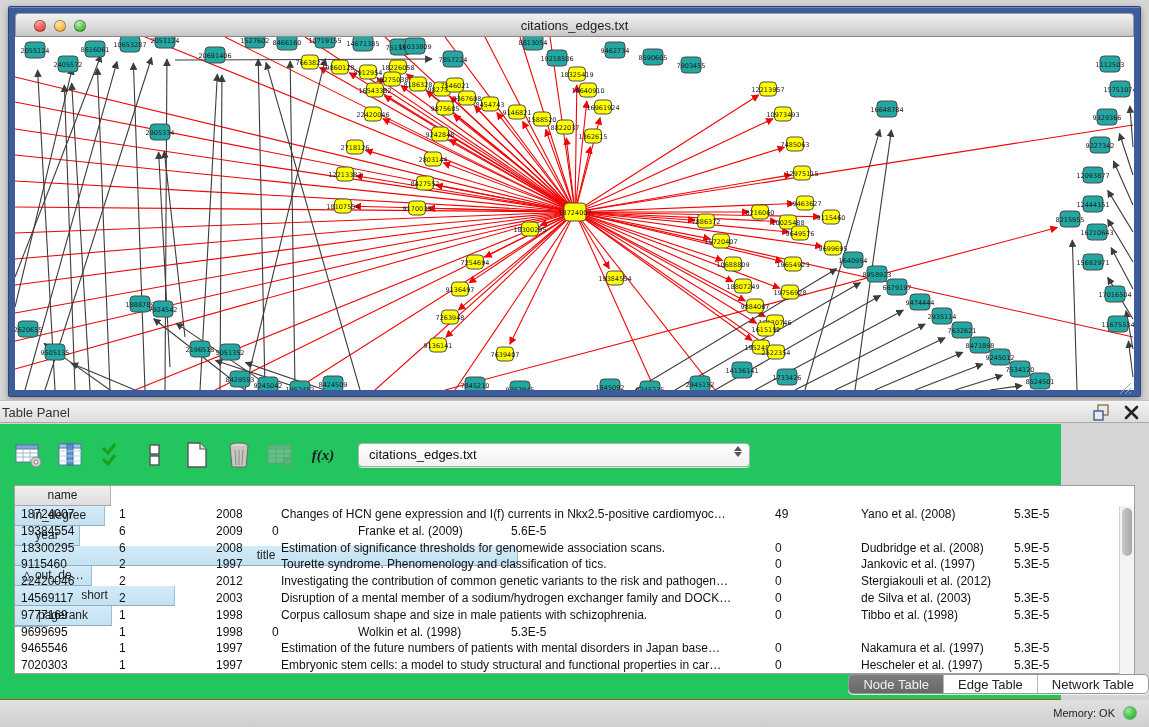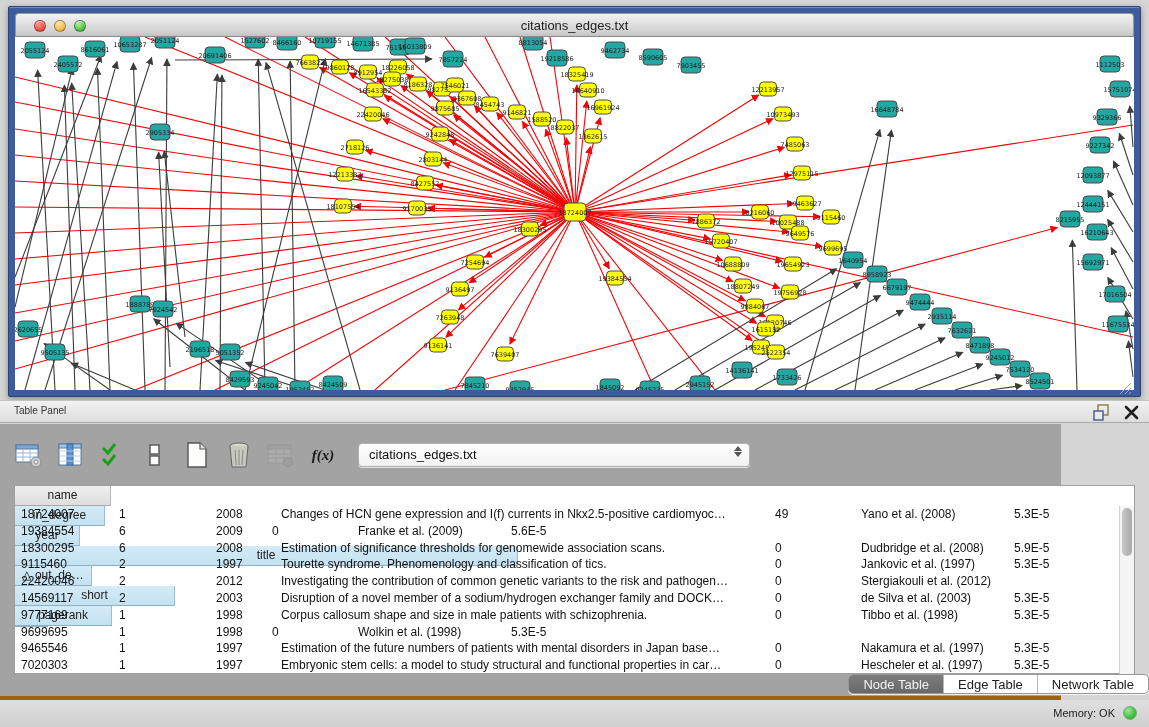--- a/index.html
+++ b/index.html
@@ -23,24 +23,24 @@
   .light.yellow { background:radial-gradient(circle at 35% 30%, #ffe2a0,#f5bd4f 60%,#d89a2b); }
   .light.green { background:radial-gradient(circle at 35% 30%, #b6f0a8,#55c447 60%,#39a32e); }
   .canvas { position:absolute; left:6px; top:30px; width:1119px; height:353px;
     background:#ffffff; overflow:hidden; }
   .grip { position:absolute; right:8px; bottom:1px; }
 
   
   .panel-header { position:absolute; left:0; top:400px; width:1149px; height:23px;
     background:linear-gradient(#f2f2f2,#dddddd); border-top:1px solid #c2c2c2;
     border-bottom:1px solid #ababab; }
-  .panel-header .ph-title { position:absolute; left:14px; top:4px; font-size:10px; color:#333; }
+  .panel-header .ph-title { position:absolute; left:2px; top:4px; font-size:13px; color:#333; }
   .ph-icons { position:absolute; right:10px; top:3px; display:flex; gap:14px; align-items:center; }
   .panel-body { position:absolute; left:0; top:424px; width:1061px; height:276px;
-    background:#a3a3a3; border-bottom:4px solid #a16207; }
+    background:#22c55e; border-bottom:1px solid #a16207; }
 
   .toolbar { position:absolute; left:14px; top:16px; height:30px; display:flex;
     align-items:center; gap:12px; }
   .tbtn { width:30px; height:28px; display:flex; align-items:center; justify-content:center;
     cursor:default; }
   .fx { font-size:15px; font-style:italic; font-weight:bold; color:#1a1a1a;
     font-family:"Liberation Serif", serif; }
   .combo { margin-left:8px; width:392px; height:24px; border:1px solid #b0b0b0;
     border-radius:4px; background:linear-gradient(#ffffff,#f1f1f1);
     box-shadow:0 1px 0 rgba(255,255,255,.7); position:relative;
@@ -844,21 +844,21 @@
           <div class="td" style="width: 65px; padding-left: 15px;">2012</div>
           <div class="td" style="width: 503px; padding-left: 15px;">Investigating the contribution of common genetic variants to the risk and pathogen…</div>
           <div class="td" style="width: 77px; padding-left: 6px;">0</div>
           <div class="td" style="width: 160px; padding-left: 15px;">Stergiakouli et al. (2012)</div>
           <div class="td" style="width: 97px; padding-left: 8px; margin-top: 46px;">5.5E-5</div>
         </div>
         <div class="trow">
           <div class="td" style="width: 96px; padding-left: 6px;">14569117</div>
           <div class="td" style="width: 90px; padding-left: 8px;">2</div>
           <div class="td" style="width: 65px; padding-left: 15px;">2003</div>
-          <div class="td" style="width: 503px; padding-left: 15px;">Disruption of a novel member of a sodium/hydrogen exchanger family and DOCK…</div>
+          <div class="td" style="width: 503px; padding-left: 15px;">Disruption of a mental member of a sodium/hydrogen exchanger family and DOCK…</div>
           <div class="td" style="width: 77px; padding-left: 6px;">0</div>
           <div class="td" style="width: 160px; padding-left: 15px;">de Silva et al. (2003)</div>
           <div class="td" style="width: 97px; padding-left: 8px;">5.3E-5</div>
         </div>
         <div class="trow">
           <div class="td" style="width: 96px; padding-left: 6px;">9777169</div>
           <div class="td" style="width: 90px; padding-left: 8px;">1</div>
           <div class="td" style="width: 65px; padding-left: 15px;">1998</div>
           <div class="td" style="width: 503px; padding-left: 15px;">Corpus callosum shape and size in male patients with schizophrenia.</div>
           <div class="td" style="width: 77px; padding-left: 6px;">0</div>

